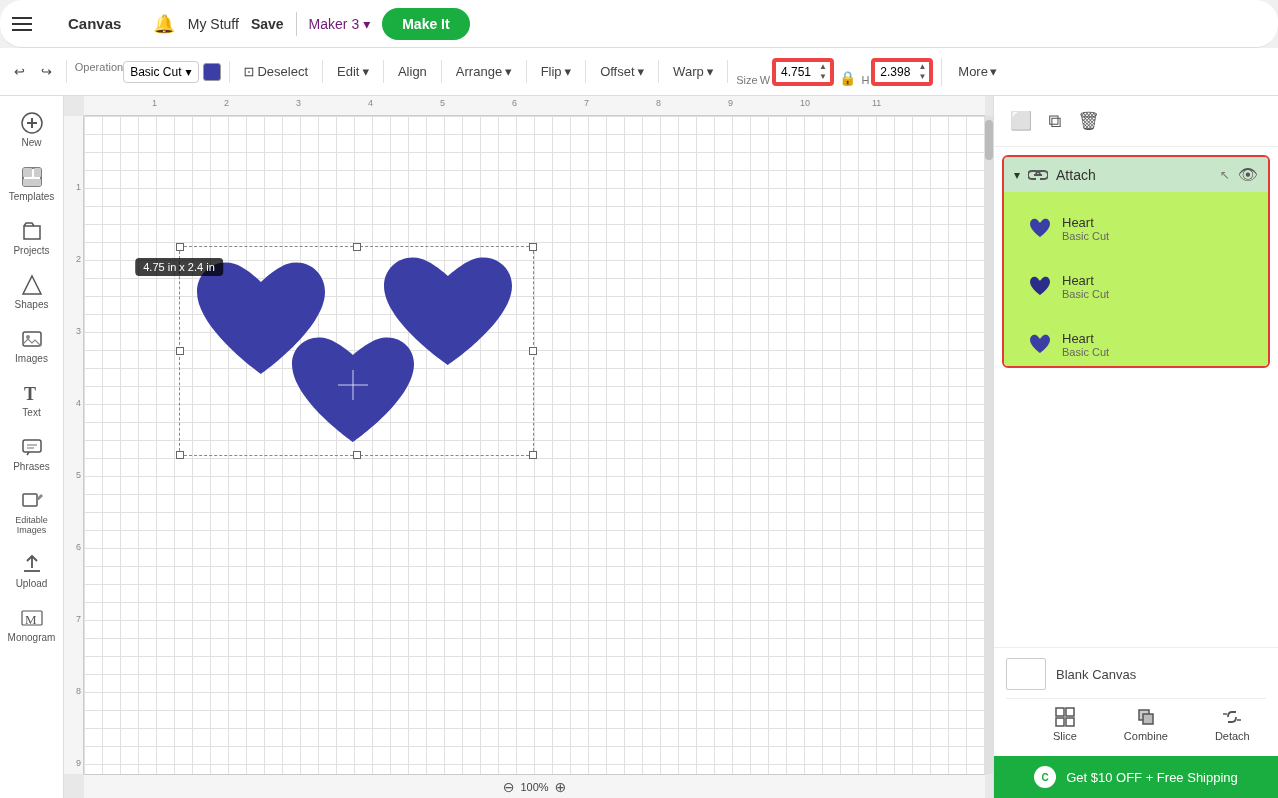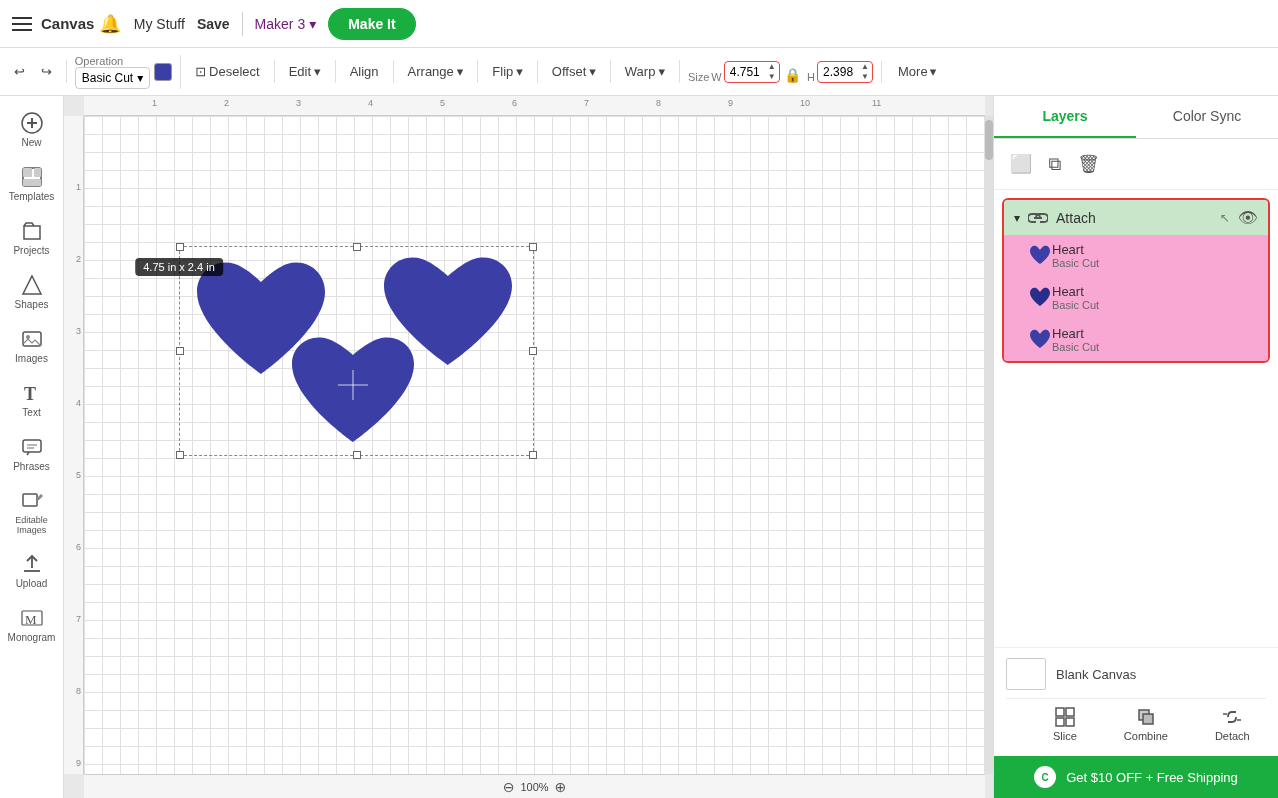--- a/index.html
+++ b/index.html
@@ -7,22 +7,23 @@
 
     
     .topbar {
       height: 48px;
       background: #fff;
       display: flex;
       align-items: center;
       padding: 0 12px;
       border-bottom: 1px solid #ddd;
       flex-shrink: 0;
-      gap: 5px;
+      gap: 32px;
       z-index: 10;
+      border-radius: 22px;
     }
     .topbar-menu-icon { cursor: pointer; display: flex; flex-direction: column; gap: 4px; }
     .topbar-menu-icon span { display: block; width: 20px; height: 2px; background: #333; }
     .topbar-logo { font-size: 15px; font-weight: 600; color: #333; margin-left: 4px; }
     .topbar-title { flex: 1; text-align: center; font-size: 15px; color: #333; font-weight: 500; }
     .topbar-right { display: flex; align-items: center; gap: 12px; }
     .topbar-bell { font-size: 18px; cursor: pointer; color: #555; }
     .topbar-mystuff { font-size: 14px; color: #333; cursor: pointer; }
     .topbar-save { font-size: 14px; color: #333; cursor: pointer; font-weight: 700; }
     .topbar-divider { width: 1px; height: 24px; background: #ccc; }
@@ -85,21 +86,21 @@
     }
     .color-swatch { width: 18px; height: 18px; border-radius: 3px; background: #3b3fa5; border: 1px solid #999; }
     .toolbar-size-group {
       display: flex;
       align-items: flex-end;
       gap: 2px;
     }
     .toolbar-size-input {
       display: flex;
       align-items: center;
-      border: 1px solid #ef4444;
+      border: 4px solid #ef4444;
       border-radius: 4px;
       overflow: hidden;
     }
     .toolbar-size-val {
       font-size: 12px;
       padding: 2px 5px;
       min-width: 40px;
       text-align: center;
     }
     .toolbar-size-arrows { display: flex; flex-direction: column; }
@@ -237,23 +238,24 @@
       gap: 8px;
       background: #c8e6c9;
     }
     .attach-chevron { font-size: 12px; color: #333; }
     .attach-label { font-size: 14px; font-weight: 500; color: #333; flex: 1; }
     .attach-eye { font-size: 16px; color: #555; cursor: pointer; margin-left: auto; }
 
     .layer-item {
       display: flex;
       align-items: center;
-      padding: 7px 14px 8px 24px;
-      cursor: pointer;
-      background: #f9a8d4;
+      padding: 23px 14px 8px 24px;
+      gap: 10px;
+      cursor: pointer;
+      background: #bef264;
     }
     .layer-heart-icon {
       width: 24px;
       height: 22px;
       flex-shrink: 0;
     }
     .layer-info { display: flex; flex-direction: column; }
     .layer-name { font-size: 13px; color: #333; font-weight: 500; }
     .layer-op { font-size: 11px; color: #666; }
 
@@ -357,21 +359,21 @@
     <button class="topbar-make-it">Make It</button>
   </div>
 </div>
 
 <div class="toolbar">
   <div class="toolbar-group">
     <button class="toolbar-btn">↩</button>
     <button class="toolbar-btn">↪</button>
   </div>
   <div class="toolbar-group">
-    <div style="display:flex;flex-direction:column;">
+    <div style="display:flex;flex-direction:row;">
       <span class="toolbar-label">Operation</span>
       <div class="toolbar-select">
         <span>Basic Cut</span>
         <span>▾</span>
       </div>
     </div>
     <div class="color-swatch"></div>
   </div>
   <div class="toolbar-group">
     <button class="toolbar-btn">
@@ -594,24 +596,20 @@
 
     <div style="position:absolute;bottom:0;left:20px;right:8px;height:24px;background:#f5f5f5;border-top:1px solid #ccc;display:flex;align-items:center;justify-content:center;gap:6px;z-index:2;">
       <span style="font-size:14px;cursor:pointer;color:#555;">⊖</span>
       <span style="font-size:11px;color:#444;">100%</span>
       <span style="font-size:14px;cursor:pointer;color:#555;">⊕</span>
     </div>
   </div>
 
   <div class="right-panel">
 
-    <div class="panel-tabs">
-      <div class="panel-tab active">Layers</div>
-      <div class="panel-tab">Color Sync</div>
-    </div>
 
     <div class="panel-actions">
       <button class="panel-action-btn disabled">⬜</button>
       <button class="panel-action-btn">⧉</button>
       <button class="panel-action-btn">🗑</button>
     </div>
 
     <div class="layers-list">
 
       <div class="attach-group">

